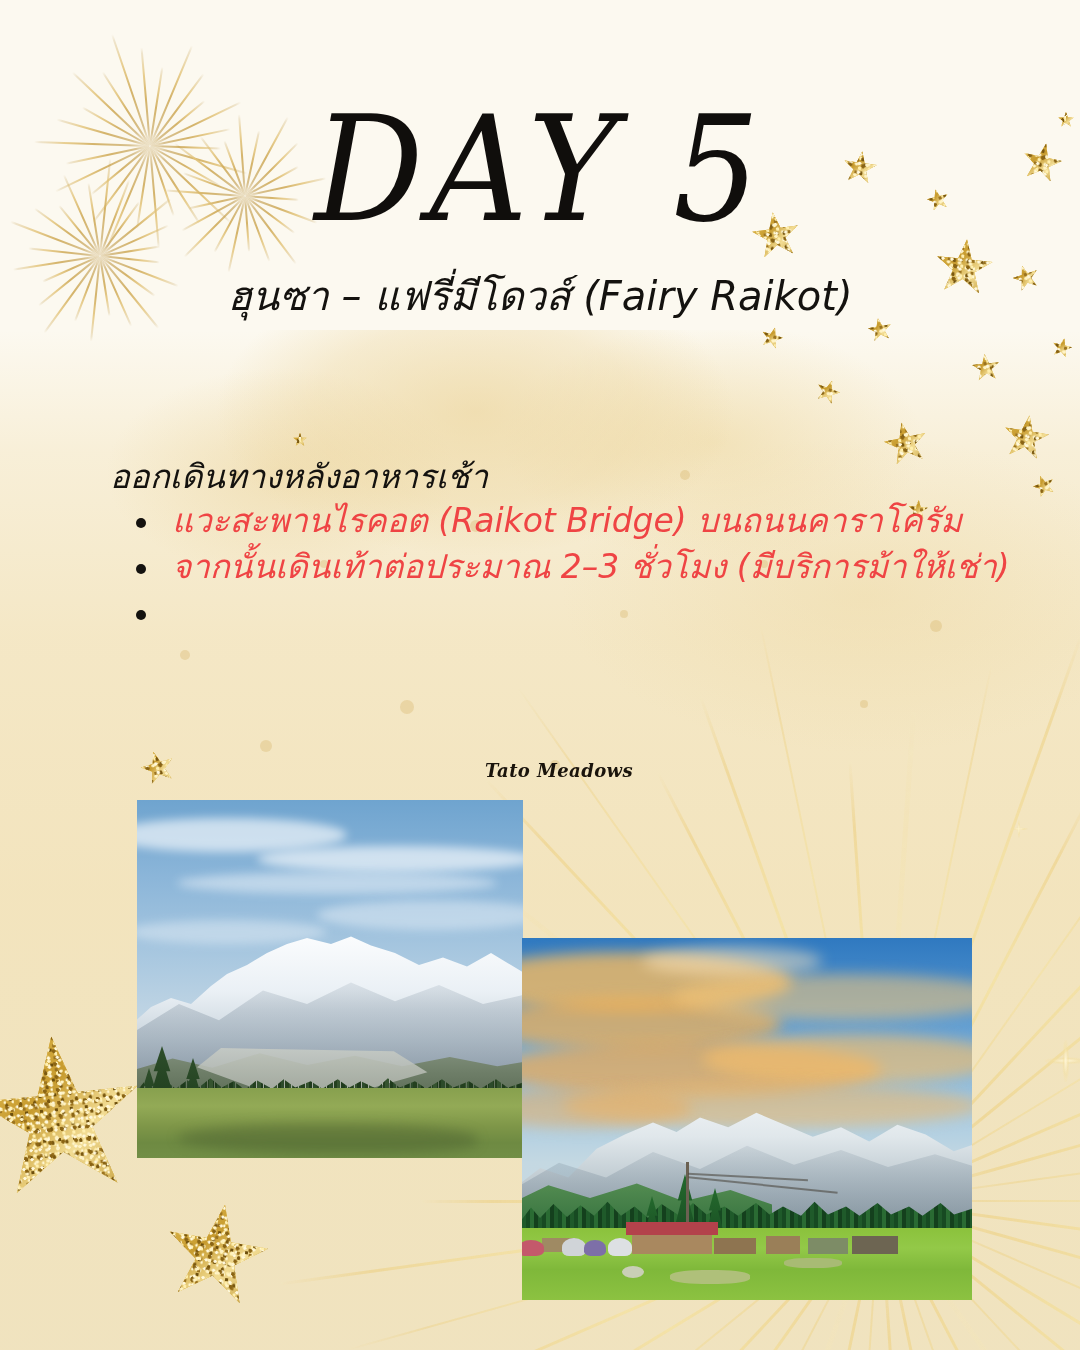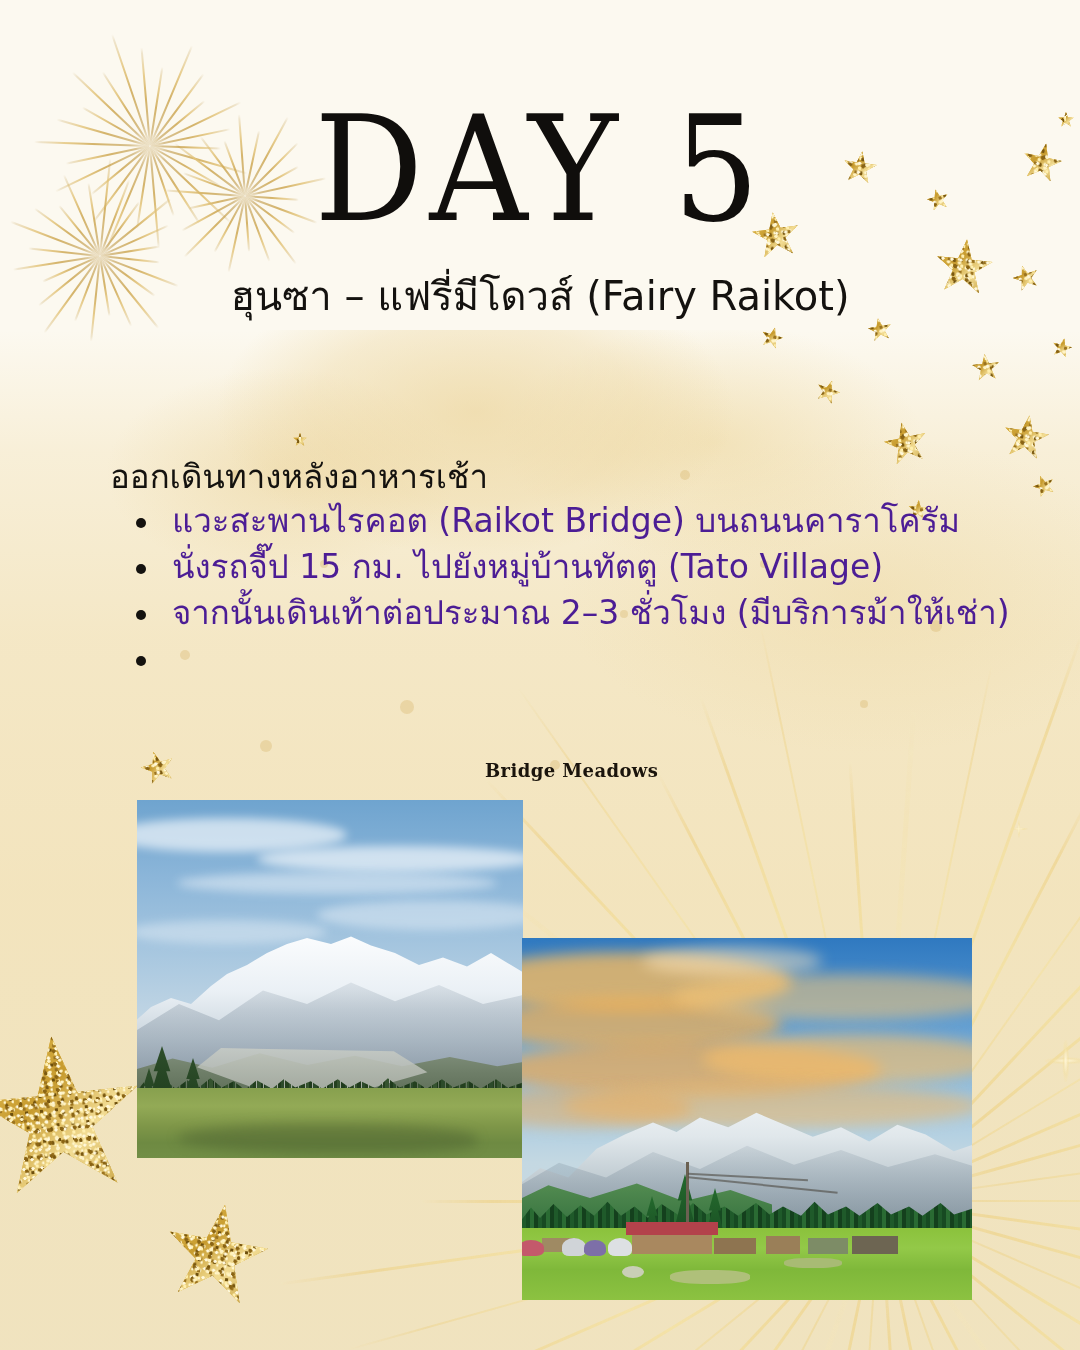--- a/index.html
+++ b/index.html
@@ -10,20 +10,21 @@
     overflow: hidden;
     font-family: "DejaVu Sans", "Liberation Sans", sans-serif;
   }
 
   #poster {
     position: relative;
     width: 1080px;
     height: 1350px;
     background: #FCF9F0;
     overflow: hidden;
+    font-style: italic;
   }
 
   
   .wash-bottom {
     position: absolute;
     left: 0; top: 330px; width: 1080px; height: 1020px;
     background:
       radial-gradient(ellipse 360px 200px at 44% 8%,  rgba(233,206,140,0.55) 0%, rgba(233,206,140,0.30) 45%, rgba(233,206,140,0) 72%),
       radial-gradient(ellipse 300px 170px at 66% 11%, rgba(236,212,150,0.48) 0%, rgba(236,212,150,0) 70%),
       radial-gradient(ellipse 250px 150px at 26% 14%, rgba(232,205,140,0.40) 0%, rgba(232,205,140,0) 70%),
@@ -152,21 +153,21 @@
     position: absolute;
     left: 128px; top: 498px;
     width: 860px;
     list-style: none;
   }
   .bullets li {
     position: relative;
     padding-left: 44px;
     font-size: 33px;
     line-height: 46px;
-    color: #4c1d95;
+    color: #ef4444;
     white-space: nowrap;
   }
   .bullets li .dot {
     position: absolute;
     left: 8px; top: 20px;
     width: 10px; height: 10px;
     border-radius: 50%;
     background: #14120F;
   }
 
@@ -522,26 +523,25 @@
       <div class="gstar" style="left: 293px; top: 433px; width: 14px; height: 14px; transform: rotate(0deg);"></div>
       <div class="gstar" style="left: 1058px; top: 112px; width: 16px; height: 16px; transform: rotate(0deg);"></div>
     </div>
 
   <div class="day-title">DAY 5</div>
   <div class="subtitle">ฮุนซา – แฟรี่มีโดวส์ (Fairy Raikot)</div>
 
   <div class="intro">ออกเดินทางหลังอาหารเช้า</div>
   <ul class="bullets" id="bullets">
       <li><span class="dot"></span><span>แวะสะพานไรคอต (Raikot Bridge) บนถนนคาราโครัม</span></li>
-      <li><span class="dot"></span><span>นั่งรถจี๊ป 15 กม. ไปยังหมู่บ้านทัตตู (Tato Village)</span></li>
       <li><span class="dot"></span><span>จากนั้นเดินเท้าต่อประมาณ 2–3 ชั่วโมง (มีบริการม้าให้เช่า)</span></li>
       <li><span class="dot"></span></li>
     </ul>
 
-  <div class="photo-caption">Bridge Meadows</div>
+  <div class="photo-caption">Tato Meadows</div>
 
   <div class="photo" id="photo-nanga-parbat">
     <div class="p1-sky"></div>
     <div class="p1-cloud" style="left:-30px; top:18px;  width:240px; height:34px;"></div>
     <div class="p1-cloud" style="left:120px; top:46px;  width:280px; height:26px;"></div>
     <div class="p1-cloud" style="left:40px;  top:72px;  width:320px; height:22px; opacity:.7;"></div>
     <div class="p1-cloud" style="left:180px; top:100px; width:230px; height:30px; opacity:.6;"></div>
     <div class="p1-cloud" style="left:-10px; top:120px; width:200px; height:24px; opacity:.55;"></div>
     <div class="p1-peak"></div>
     <div class="p1-shade"></div>

